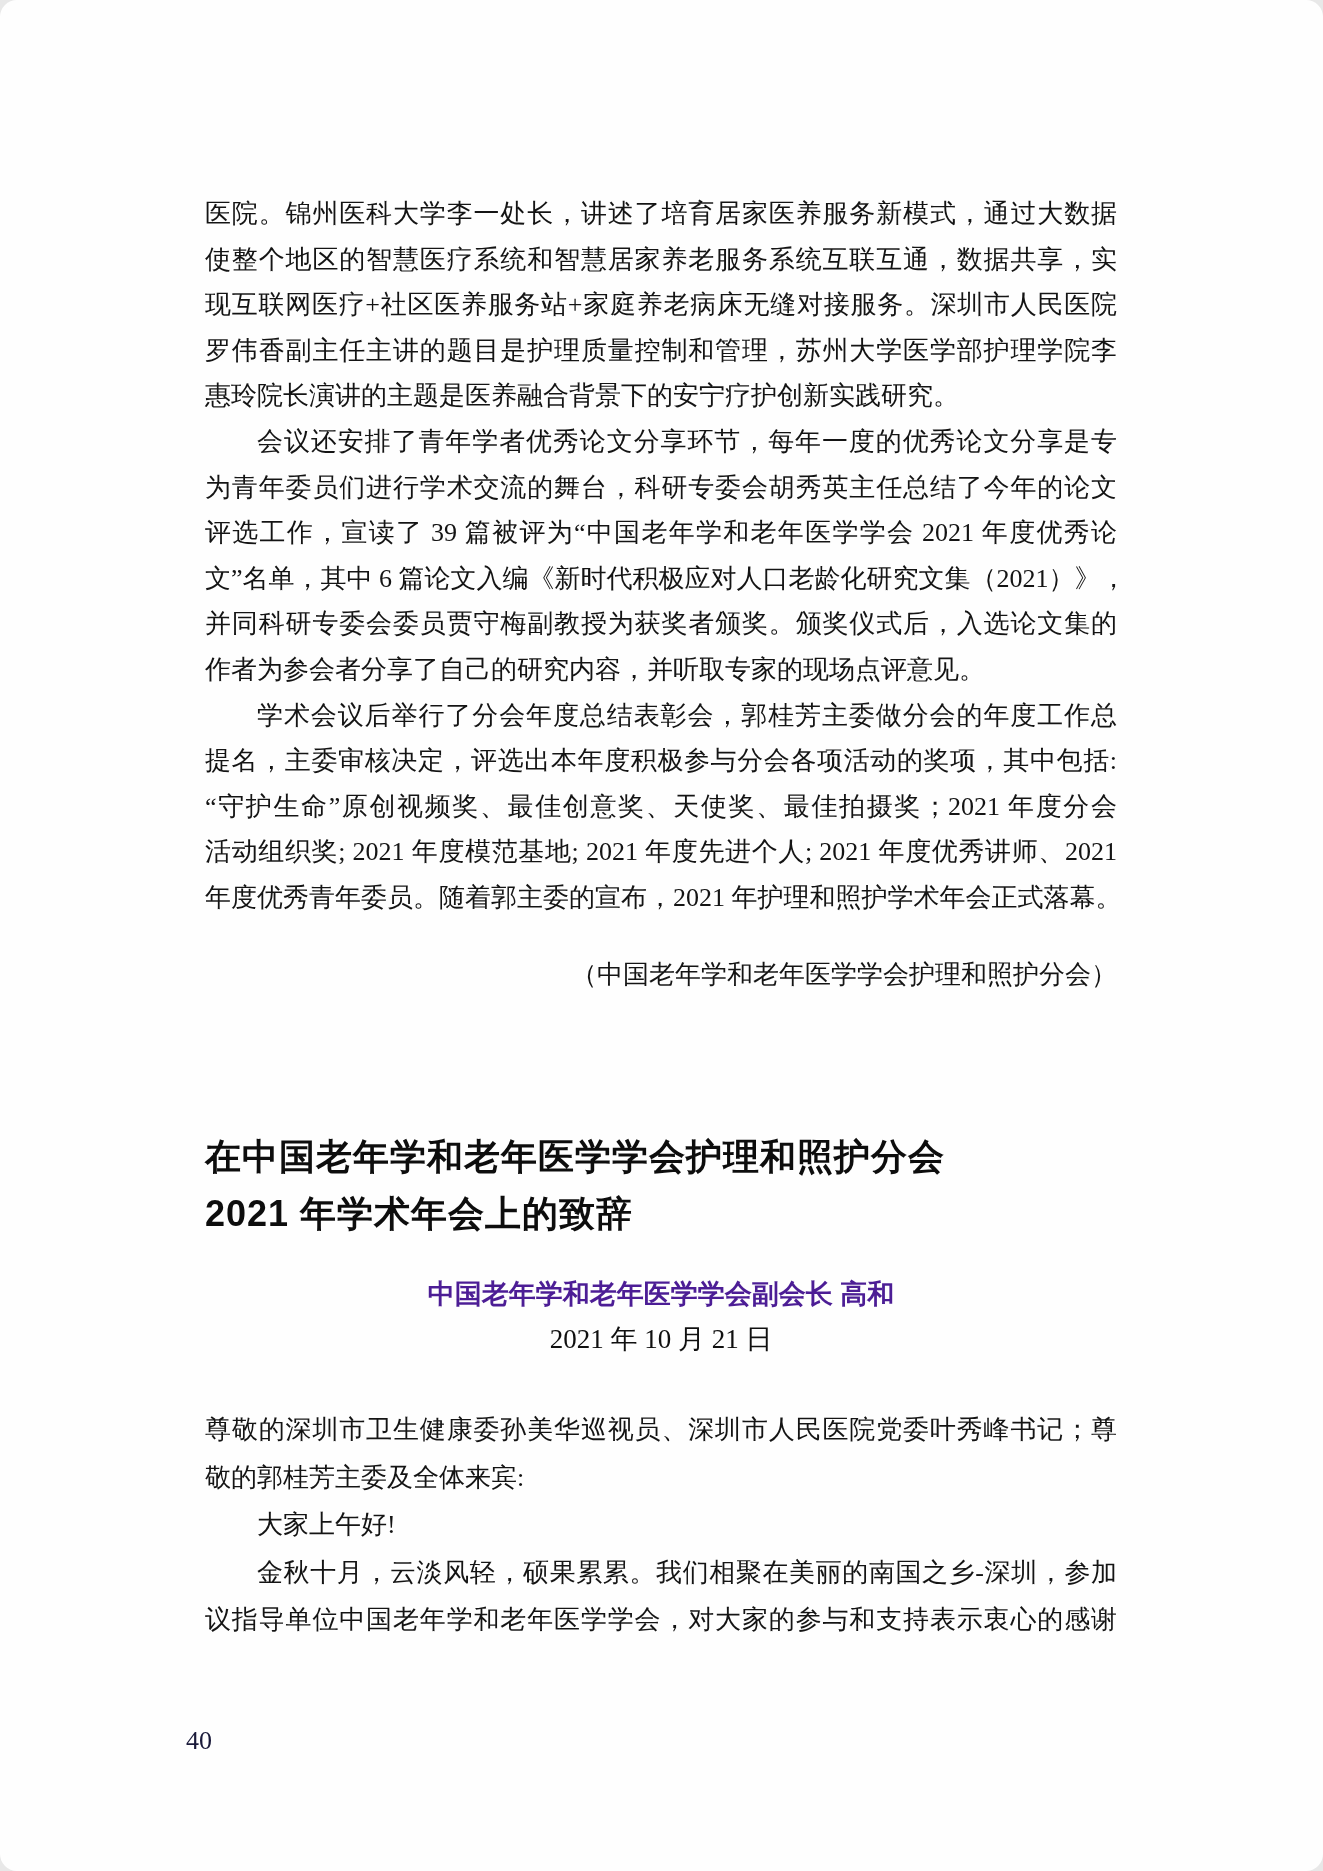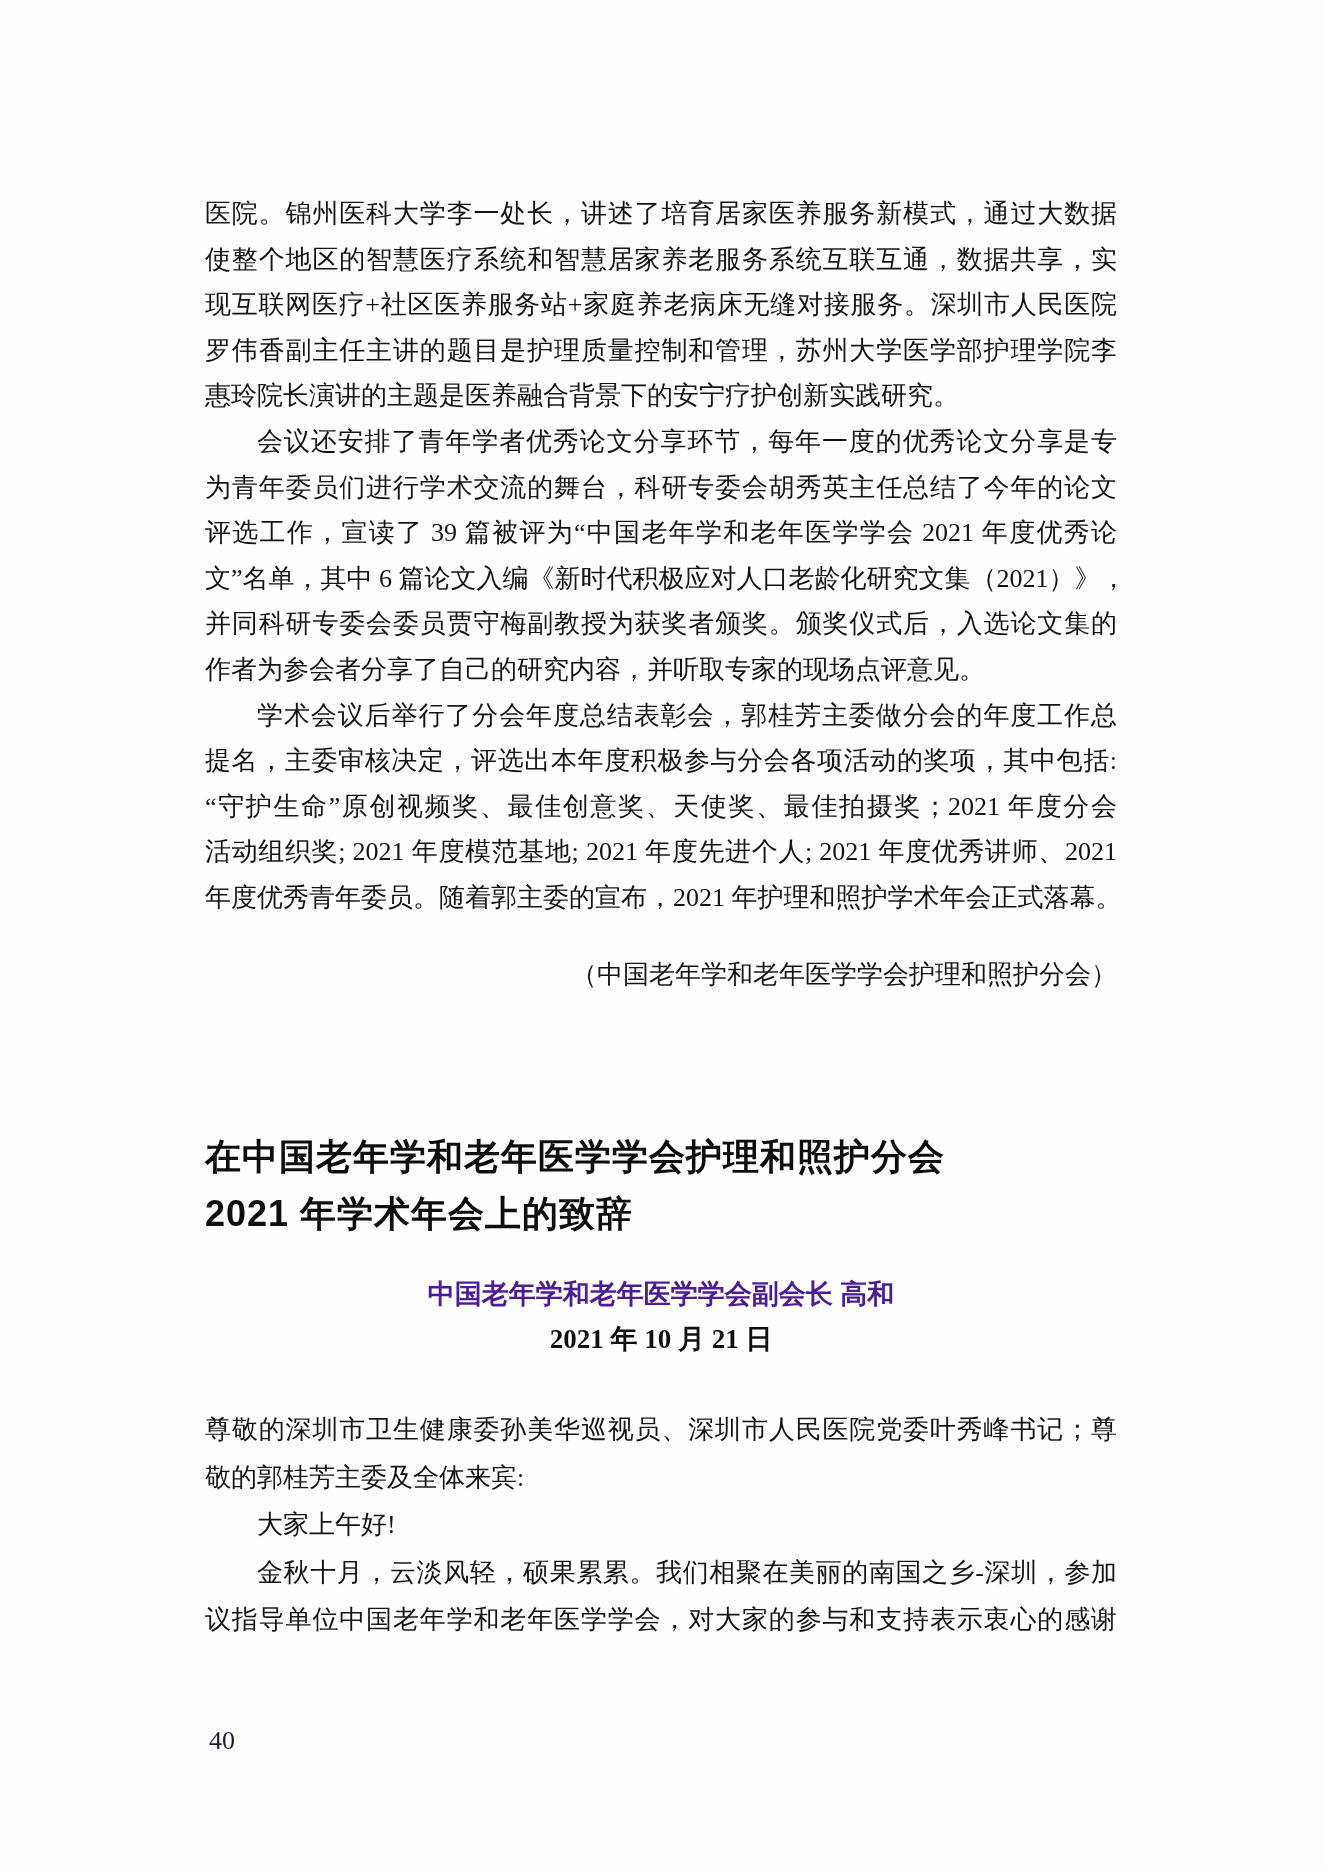--- a/index.html
+++ b/index.html
@@ -5,20 +5,21 @@
   html, body { margin: 0; padding: 0; background: #e8e8e8; }
   .page {
     position: relative;
     width: 1323px;
     height: 1871px;
     background: #fefefe;
     margin: 0 auto;
     overflow: hidden;
     color: #111;
     font-family: "Liberation Serif", "DejaVu Serif", serif;
+    border-radius: 17px;
   }
   .body-block {
     position: absolute;
     left: 205px;
     width: 912px;
     font-size: 26px;
     color: #141414;
   }
   #section1 { top: 191px; line-height: 45.6px; }
   #section2 { top: 1406px; line-height: 47.5px; }
@@ -58,28 +59,28 @@
     font-size: 27px;
     line-height: 45px;
     color: #4c1d95;
   }
   .date-line {
     position: absolute;
     left: 205px;
     width: 912px;
     top: 1317px;
     text-align: center;
-    font-weight: bold;
+    font-weight: normal;
     font-size: 27px;
     line-height: 45px;
     color: #101010;
   }
   .page-number {
     position: absolute;
-    left: 209px;
+    left: 186px;
     top: 1726px;
     font-size: 26px;
     line-height: 30px;
     color: #1a1a3a;
   }
 </style>
 </head>
 <body>
 
 <div class="page">

